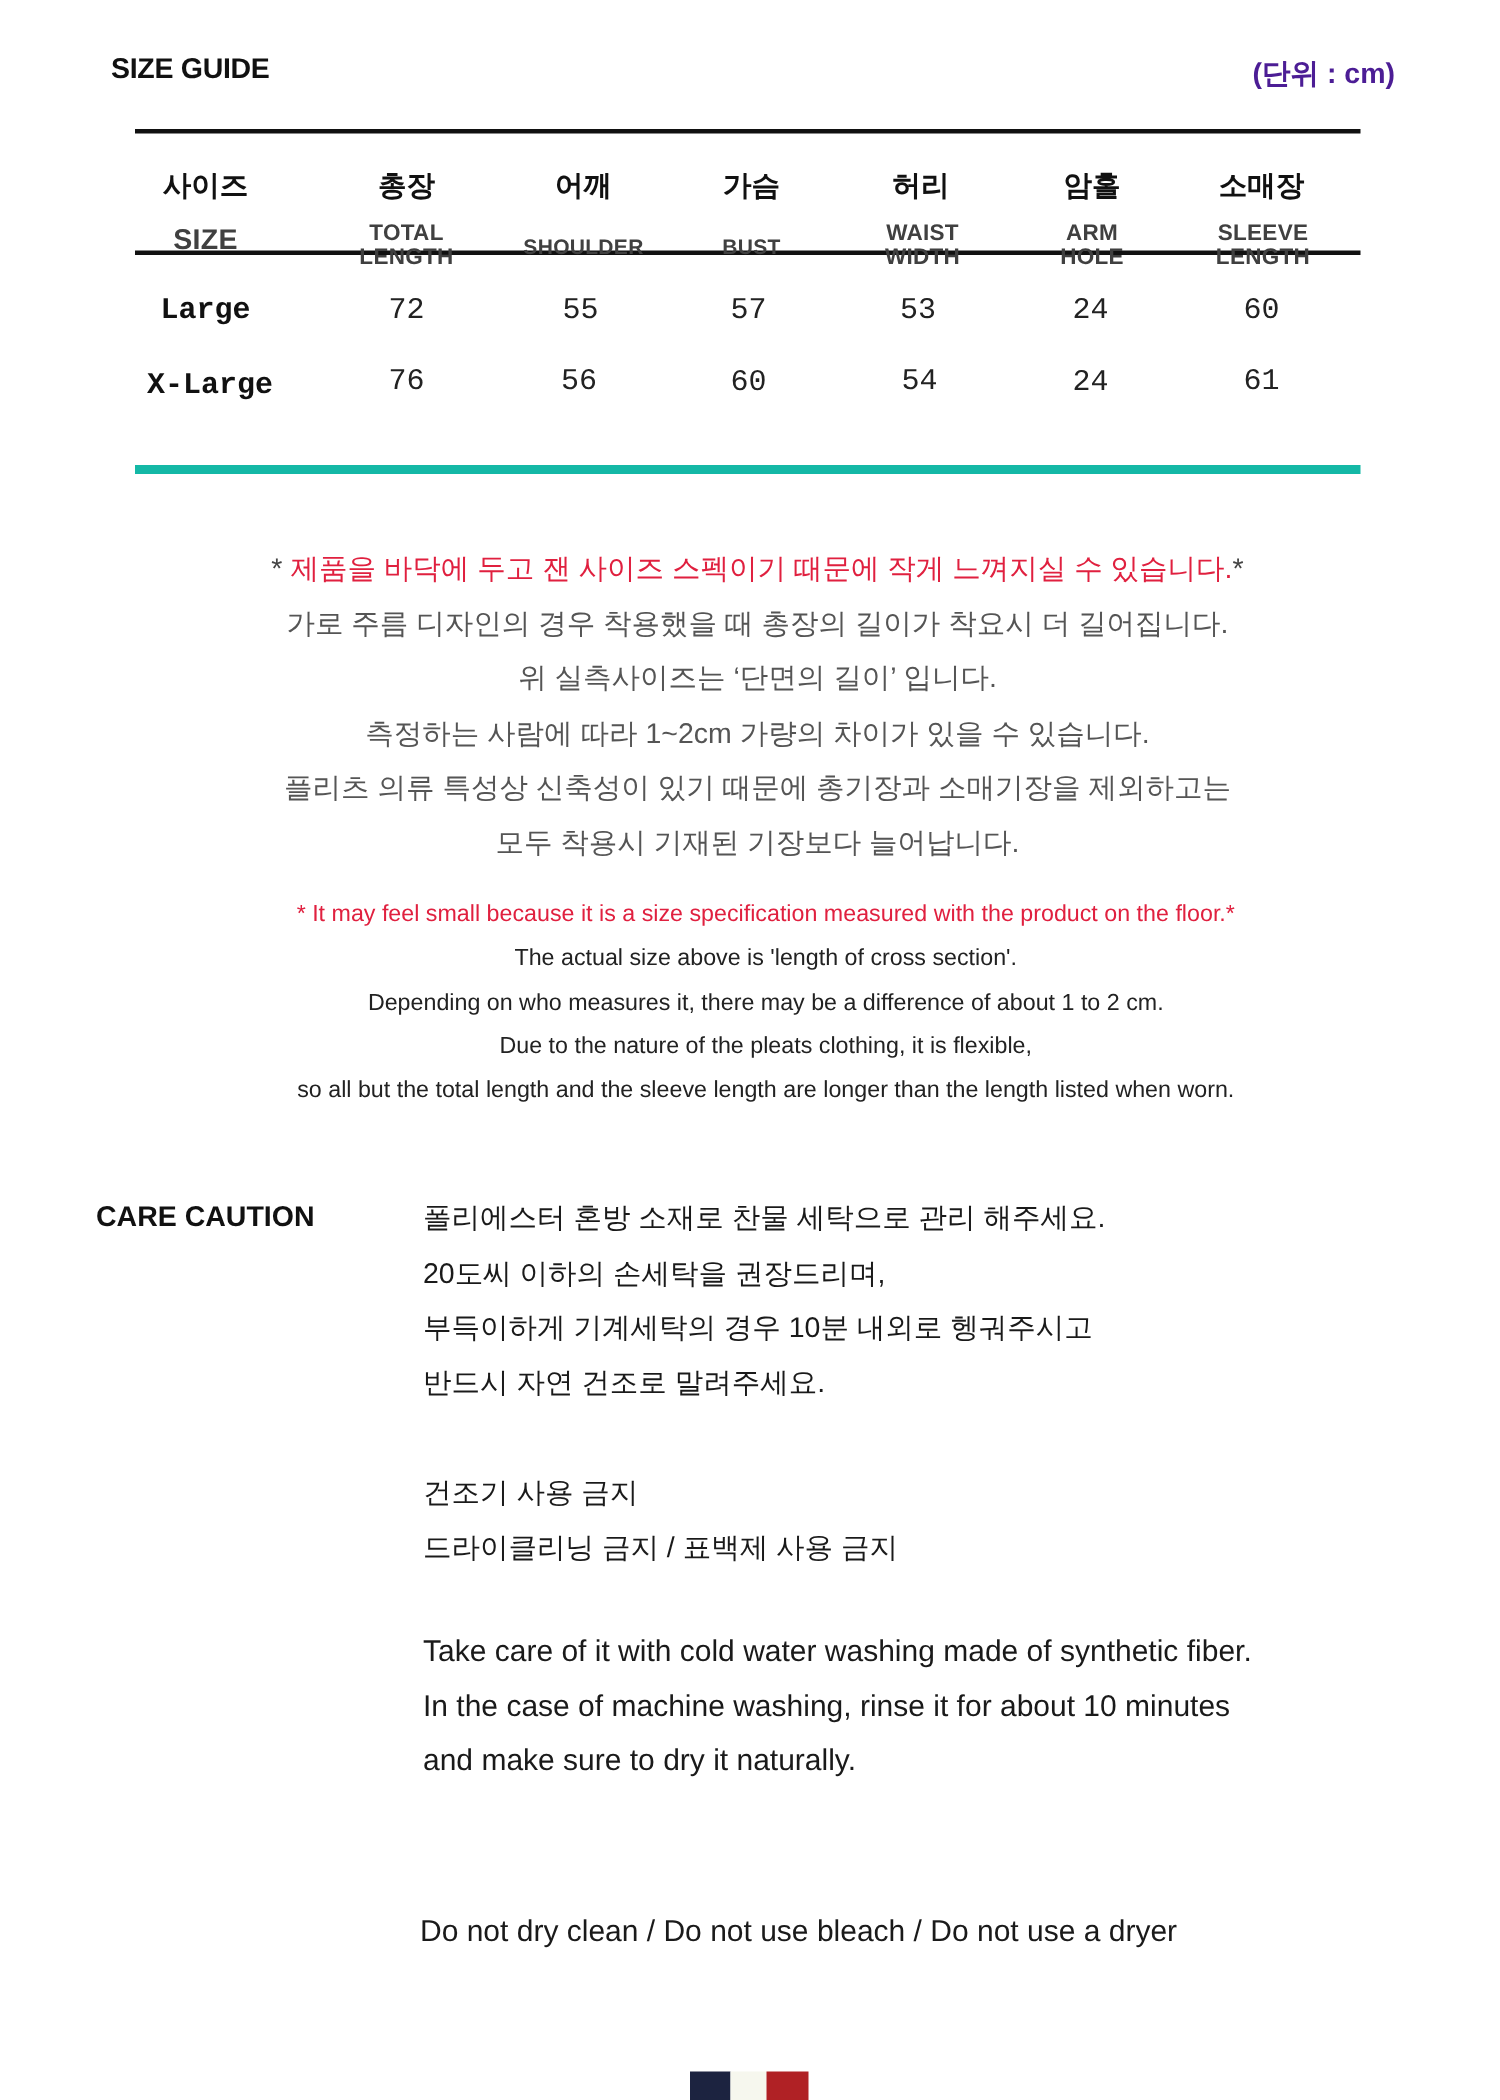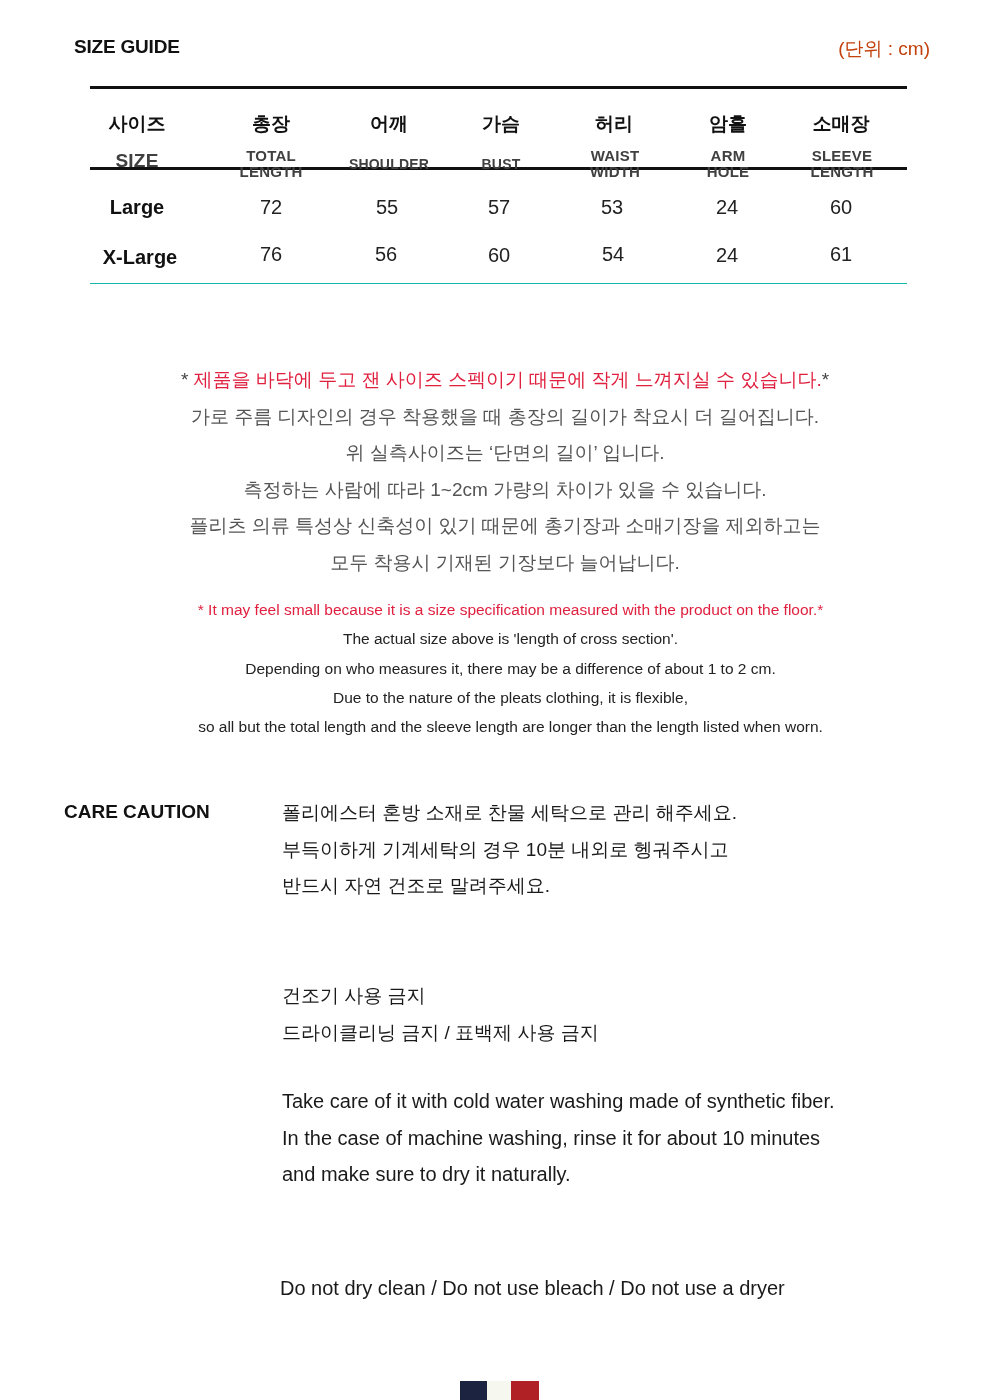--- a/index.html
+++ b/index.html
@@ -1,24 +1,24 @@
 <!DOCTYPE html>
 <html><head>
 <meta charset="utf-8">
 <style>
   * { margin: 0; padding: 0; box-sizing: border-box; }
   html, body { width: 1000px; height: 1400px; background: #ffffff; overflow: hidden; }
   body { position: relative; font-family: "Liberation Sans", "DejaVu Sans", sans-serif; color: #111; }
 
   .title { position: absolute; left: 74px; top: 36px; font-size: 19px; font-weight: bold; color: #111; letter-spacing: -0.2px; }
-  .unit { position: absolute; right: 70px; top: 36px; font-size: 19px; font-weight: normal; color: #c2410c; }
+  .unit { position: absolute; right: 70px; top: 36px; font-size: 19px; font-weight: bold; color: #4c1d95; }
 
   .table { position: absolute; left: 90px; top: 86px; width: 817px; }
   .thead { border-top: 3px solid #111; border-bottom: 3px solid #111; height: 84px; position: relative; }
-  .tbody { border-bottom: 1px solid #14b8a6; height: 114px; position: relative; }
+  .tbody { border-bottom: 6px solid #14b8a6; height: 146px; position: relative; font-family: Liberation Mono, monospace; }
 
   .col { position: absolute; text-align: center; transform: translateX(-50%); white-space: nowrap; }
   .kor { top: 22px; font-size: 19px; font-weight: bold; color: #111; }
   .eng { font-size: 15px; font-weight: bold; color: #404040; line-height: 16px; letter-spacing: 0.2px; }
   .eng.single { top: 67px; font-size: 14px; }
   .eng.single.size { font-size: 19px; top: 64px; }
   .eng.double { top: 59px; }
 
   .cell { position: absolute; transform: translateX(-50%); font-size: 20px; color: #222; white-space: nowrap; }
   .rowlabel { font-weight: bold; color: #111; }
@@ -127,20 +127,21 @@
   <div>The actual size above is 'length of cross section'.</div>
   <div>Depending on who measures it, there may be a difference of about 1 to 2 cm.</div>
   <div>Due to the nature of the pleats clothing, it is flexible,</div>
   <div>so all but the total length and the sleeve length are longer than the length listed when worn.</div>
 </div>
 
 <div class="care-label">CARE CAUTION</div>
 
 <div class="care-block care-ko1">
   <div>폴리에스터 혼방 소재로 찬물 세탁으로 관리 해주세요.</div>
+  <div>20도씨 이하의 손세탁을 권장드리며,</div>
   <div>부득이하게 기계세탁의 경우 10분 내외로 헹궈주시고</div>
   <div>반드시 자연 건조로 말려주세요.</div>
 </div>
 
 <div class="care-block care-ko2">
   <div>건조기 사용 금지</div>
   <div>드라이클리닝 금지 / 표백제 사용 금지</div>
 </div>
 
 <div class="care-block care-en">

